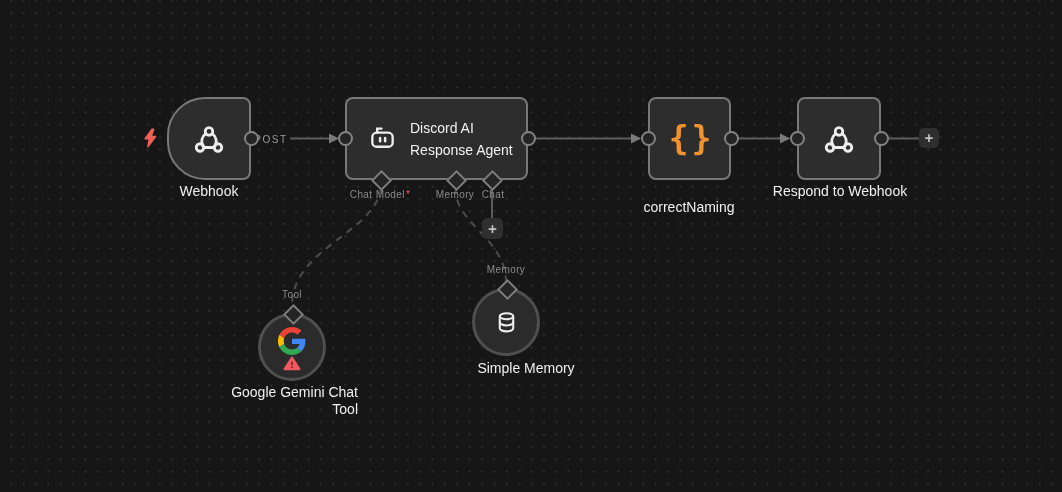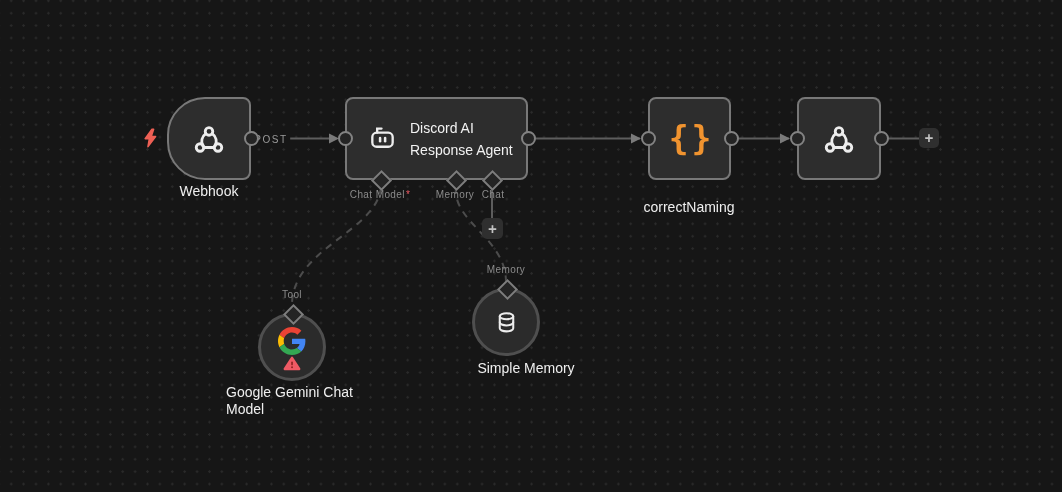--- a/index.html
+++ b/index.html
@@ -19,21 +19,21 @@
         border-radius:8px;box-sizing:border-box;display:flex;align-items:center;justify-content:center;}
   .node.trigger{border-radius:38px 8px 8px 38px;}
   .node.round{border-radius:50%;border:3px solid #4f4f4f;background:#2b2b2b;}
 
   .port{position:absolute;z-index:4;width:15px;height:15px;border-radius:50%;
         background:#242424;border:2px solid #828282;box-sizing:border-box;}
   .diamond{position:absolute;z-index:4;width:11px;height:11px;background:#242424;
         border:2px solid #7d7d7d;box-sizing:content-box;transform:rotate(45deg);}
 
   .node-label{position:absolute;z-index:2;color:#efefef;font-size:14px;font-weight:500;
-        text-align:left;white-space:nowrap;transform:translateX(-50%);}
+        text-align:right;white-space:nowrap;transform:translateX(-50%);}
   .node-label.wrap{white-space:normal;width:132px;line-height:17px;}
   .sub-label{position:absolute;z-index:2;color:#8b8b8b;font-size:10px;letter-spacing:.4px;
         white-space:nowrap;transform:translateX(-50%);}
   .sub-label .req{color:var(--warning-red,#ee5a57);margin-left:1px;}
   .edge-label{position:absolute;z-index:2;color:#9a9a9a;font-size:10px;letter-spacing:1.6px;
         background:var(--canvas-bg,#161616);padding:1px 2px;transform:translate(-50%,-50%);}
 
   .agent-title{color:#f2f2f2;font-size:14px;font-weight:500;line-height:22px;width:110px;}
   .plus-btn{position:absolute;z-index:4;background:#2f2f2f;border-radius:5px;color:#c3c3c3;
         display:flex;align-items:center;justify-content:center;font-size:14px;font-weight:700;
@@ -115,38 +115,39 @@
         <circle cx="8.5" cy="27" r="4"></circle>
         <circle cx="27.5" cy="27" r="4"></circle>
         <path d="M 14.7 12.3 A 10 10 0 0 0 11.5 25.4"></path>
         <path d="M 21.3 12.3 A 10 10 0 0 1 24.5 25.4"></path>
         <path d="M 12.7 27 L 23.3 27"></path>
       </g>
     </svg>
   </div>
   <div class="port" style="left:789.5px;top:131px;"></div>
   <div class="port" style="left:873.5px;top:131px;"></div>
+  <div class="node-label" style="left:840px;top:183px;">Respond to Webhook</div>
   <div class="plus-btn" style="left:919px;top:128px;width:20px;height:20px;">+</div>
 
   <div class="node round" style="left:258px;top:313px;width:68px;height:68px;flex-direction:column;">
     <svg width="28" height="28" viewBox="0 0 48 48" style="margin-top:4px;">
       <path style="fill:var(--google-red,#EA4335);" d="M24 9.5c3.54 0 6.71 1.22 9.21 3.6l6.85-6.85C35.9 2.38 30.47 0 24 0 14.62 0 6.51 5.38 2.56 13.22l7.98 6.19C12.43 13.72 17.74 9.5 24 9.5z"></path>
       <path style="fill:var(--google-blue,#4285F4);" d="M46.98 24.55c0-1.57-.15-3.09-.38-4.55H24v9.02h12.94c-.58 2.96-2.26 5.48-4.78 7.18l7.73 6c4.51-4.18 7.09-10.36 7.09-17.65z"></path>
       <path style="fill:var(--google-yellow,#FBBC05);" d="M10.53 28.59c-.48-1.45-.76-2.99-.76-4.59s.27-3.14.76-4.59l-7.98-6.19C.92 16.46 0 20.12 0 24c0 3.88.92 7.54 2.56 10.78l7.97-6.19z"></path>
       <path style="fill:var(--google-green,#34A853);" d="M24 48c6.48 0 11.93-2.13 15.89-5.81l-7.73-6c-2.15 1.45-4.92 2.3-8.16 2.3-6.26 0-11.57-4.22-13.47-9.91l-7.98 6.19C6.51 42.62 14.62 48 24 48z"></path>
     </svg>
     <svg width="18" height="15" viewBox="0 0 18 15" style="margin-top:1px;">
       <path d="M9 1.8 L16.2 13 H1.8 Z" style="fill:var(--warning-red,#ee5a64);stroke:var(--warning-red,#ee5a64);stroke-width:2.4;stroke-linejoin:round;"></path>
       <rect x="8.2" y="5.4" width="1.7" height="4" rx="0.8" style="fill:#8f2424;"></rect>
       <circle cx="9.05" cy="11.2" r="1" style="fill:#8f2424;"></circle>
     </svg>
   </div>
   <div class="diamond" style="left:285.5px;top:306.5px;"></div>
   <div class="sub-label" style="left:292px;top:289px;">Tool</div>
-  <div class="node-label wrap" style="left:292px;top:384px;">Google Gemini Chat Model</div>
+  <div class="node-label wrap" style="left:292px;top:384px;">Google Gemini Chat Tool</div>
 
   <div class="node round" style="left:472px;top:288px;width:68px;height:68px;">
     <svg width="27" height="27" viewBox="0 0 28 28">
       <g style="stroke:#ededed;stroke-width:2.1;fill:none;stroke-linecap:round;">
         <ellipse cx="14" cy="7.5" rx="7" ry="3.2"></ellipse>
         <path d="M 7 7.5 V 20 A 7 3.2 0 0 0 21 20 V 7.5"></path>
         <path d="M 7 13.8 A 7 3.2 0 0 0 21 13.8"></path>
       </g>
     </svg>
   </div>

